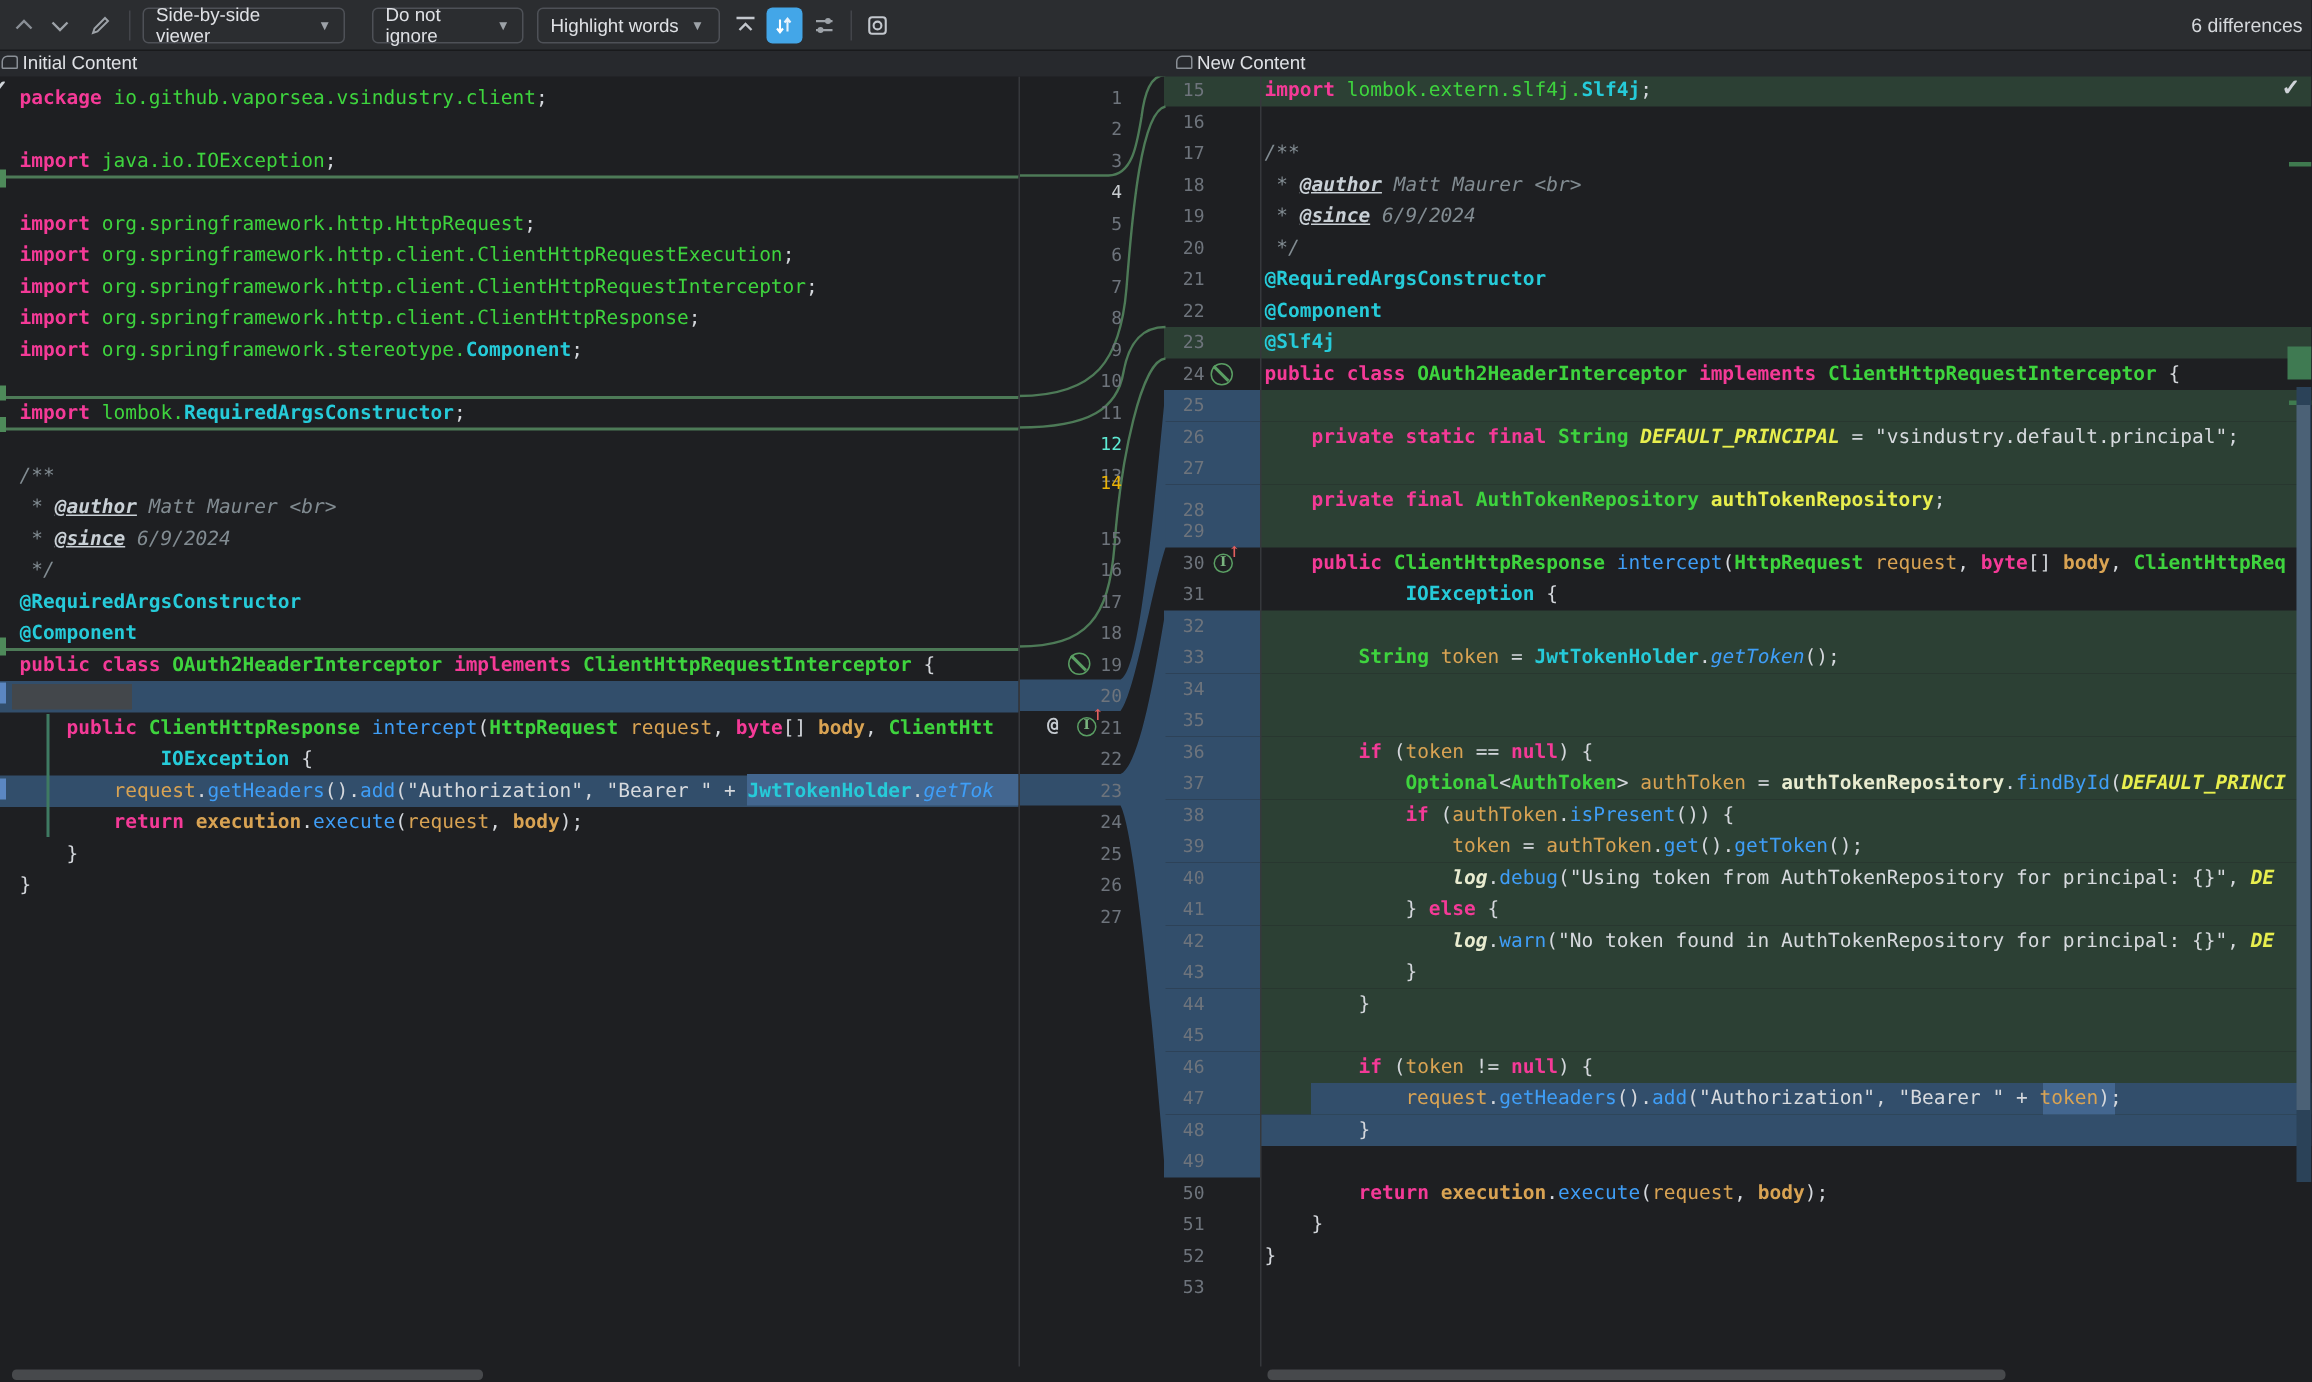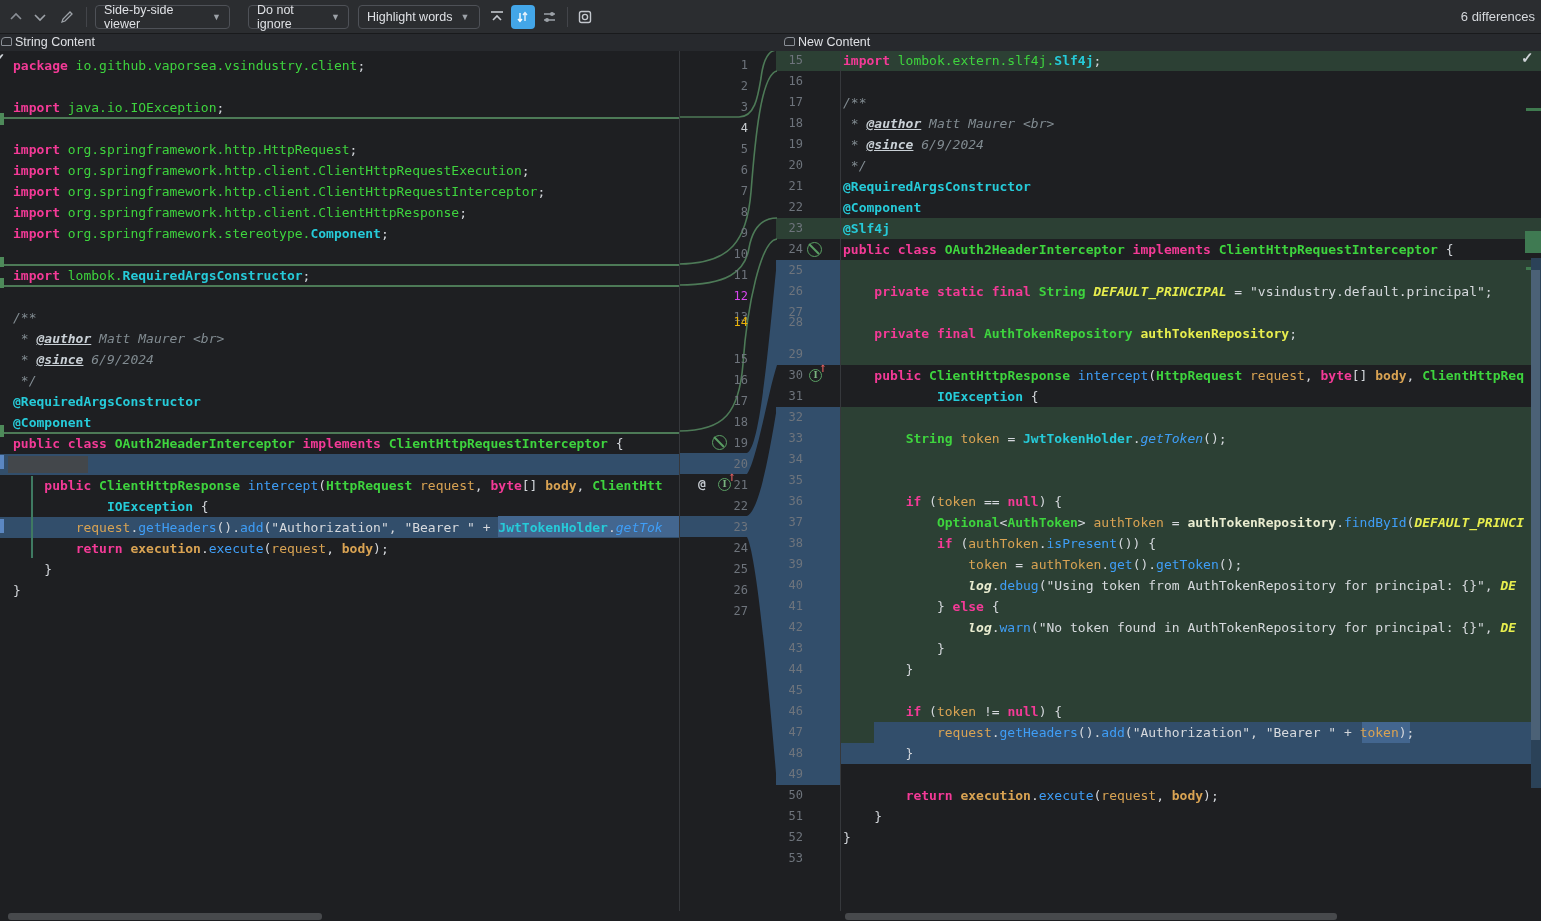--- a/index.html
+++ b/index.html
@@ -139,21 +139,21 @@
         <rect x="2.5" y="2.5" width="11" height="11" rx="2" stroke="#c3c7cd" stroke-width="1.4" fill="none"></rect>
         <circle cx="8" cy="8" r="2.6" stroke="#c3c7cd" stroke-width="1.4" fill="none"></circle>
       </svg>
     </div>
 
     <div id="diff-count">6 differences</div>
   </div>
 
   <div id="headers">
     <div class="pane-header" style="left:1px">
-      <span class="hdr-icon"></span><span>String Content</span>
+      <span class="hdr-icon"></span><span>Initial Content</span>
     </div>
     <div class="pane-header" style="left:784px">
       <span class="hdr-icon"></span><span>New Content</span>
     </div>
   </div>
 
   <div id="bg-layer">
       <div class="bg-rect" style="left:0;top:454px;width:679px;height:21px;background:#324e6b"></div>
       <div class="bg-rect" style="left:0;top:517px;width:679px;height:21px;background:#324e6b"></div>
       <div class="ins-line" style="left:0;top:117px;width:679px"></div>
@@ -237,21 +237,21 @@
       <div class="lnum" style="left:699px;top:181px;width:49px;color:#6e747c">7</div>
       <div class="code-line" style="left:13px;top:202px;width:666px;overflow:hidden"><span class="k">import</span><span class="g"> org.springframework.http.client.ClientHttpResponse</span><span class="x">;</span></div>
       <div class="lnum" style="left:699px;top:202px;width:49px;color:#6e747c">8</div>
       <div class="code-line" style="left:13px;top:223px;width:666px;overflow:hidden"><span class="k">import</span><span class="g"> org.springframework.stereotype.</span><span class="a">Component</span><span class="x">;</span></div>
       <div class="lnum" style="left:699px;top:223px;width:49px;color:#6e747c">9</div>
       <div class="code-line" style="left:13px;top:244px;width:666px;overflow:hidden"></div>
       <div class="lnum" style="left:699px;top:244px;width:49px;color:#6e747c">10</div>
       <div class="code-line" style="left:13px;top:265px;width:666px;overflow:hidden"><span class="k">import</span><span class="g"> lombok.</span><span class="a">RequiredArgsConstructor</span><span class="x">;</span></div>
       <div class="lnum" style="left:699px;top:265px;width:49px;color:#6e747c">11</div>
       <div class="code-line" style="left:13px;top:286px;width:666px;overflow:hidden"></div>
-      <div class="lnum" style="left:699px;top:286px;width:49px;color:#d946ef">12</div>
+      <div class="lnum" style="left:699px;top:286px;width:49px;color:#5eead4">12</div>
       <div class="code-line" style="left:13px;top:307px;width:666px;overflow:hidden"><span class="d">/**</span></div>
       <div class="lnum" style="left:699px;top:307px;width:49px;color:#6e747c">13</div>
       <div class="code-line" style="left:13px;top:328px;width:666px;overflow:hidden"><span class="d"> * </span><span class="dt">@author</span><span class="d"> Matt Maurer &lt;br&gt;</span></div>
       <div class="lnum" style="left:699px;top:312px;width:49px;color:#eab308">14</div>
       <div class="code-line" style="left:13px;top:349px;width:666px;overflow:hidden"><span class="d"> * </span><span class="dt">@since</span><span class="d"> 6/9/2024</span></div>
       <div class="lnum" style="left:699px;top:349px;width:49px;color:#6e747c">15</div>
       <div class="code-line" style="left:13px;top:370px;width:666px;overflow:hidden"><span class="d"> */</span></div>
       <div class="lnum" style="left:699px;top:370px;width:49px;color:#6e747c">16</div>
       <div class="code-line" style="left:13px;top:391px;width:666px;overflow:hidden"><span class="a">@RequiredArgsConstructor</span></div>
       <div class="lnum" style="left:699px;top:391px;width:49px;color:#6e747c">17</div>
@@ -295,21 +295,21 @@
       <div class="lnum" style="left:776px;top:218px;width:27px">23</div>
       <div class="code-line" style="left:843px;top:239px;width:698px;overflow:hidden"><span class="k">public class </span><span class="t">OAuth2HeaderInterceptor</span><span class="k"> implements </span><span class="t">ClientHttpRequestInterceptor</span><span class="x"> {</span></div>
       <div class="lnum" style="left:776px;top:239px;width:27px">24</div>
       <div class="code-line" style="left:843px;top:260px;width:698px;overflow:hidden"></div>
       <div class="lnum" style="left:776px;top:260px;width:27px">25</div>
       <div class="code-line" style="left:843px;top:281px;width:698px;overflow:hidden"><span class="x">    </span><span class="k">private static final </span><span class="t">String </span><span class="sf">DEFAULT_PRINCIPAL</span><span class="x"> = </span><span class="s">"vsindustry.default.principal"</span><span class="x">;</span></div>
       <div class="lnum" style="left:776px;top:281px;width:27px">26</div>
       <div class="code-line" style="left:843px;top:302px;width:698px;overflow:hidden"></div>
       <div class="lnum" style="left:776px;top:302px;width:27px">27</div>
       <div class="code-line" style="left:843px;top:323px;width:698px;overflow:hidden"><span class="x">    </span><span class="k">private final </span><span class="t">AuthTokenRepository </span><span class="f">authTokenRepository</span><span class="x">;</span></div>
-      <div class="lnum" style="left:776px;top:312px;width:27px">28</div>
+      <div class="lnum" style="left:776px;top:330px;width:27px">28</div>
       <div class="code-line" style="left:843px;top:344px;width:698px;overflow:hidden"></div>
       <div class="lnum" style="left:776px;top:344px;width:27px">29</div>
       <div class="code-line" style="left:843px;top:365px;width:698px;overflow:hidden"><span class="x">    </span><span class="k">public </span><span class="t">ClientHttpResponse </span><span class="m">intercept</span><span class="x">(</span><span class="t">HttpRequest </span><span class="p">request</span><span class="x">, </span><span class="k">byte</span><span class="x">[] </span><span class="bp">body</span><span class="x">, </span><span class="t">ClientHttpReq</span></div>
       <div class="lnum" style="left:776px;top:365px;width:27px">30</div>
       <div class="code-line" style="left:843px;top:386px;width:698px;overflow:hidden"><span class="x">            </span><span class="c">IOException</span><span class="x"> {</span></div>
       <div class="lnum" style="left:776px;top:386px;width:27px">31</div>
       <div class="code-line" style="left:843px;top:407px;width:698px;overflow:hidden"><span class="x">        </span></div>
       <div class="lnum" style="left:776px;top:407px;width:27px">32</div>
       <div class="code-line" style="left:843px;top:428px;width:698px;overflow:hidden"><span class="x">        </span><span class="t">String </span><span class="p">token</span><span class="x"> = </span><span class="c">JwtTokenHolder</span><span class="x">.</span><span class="sm">getToken</span><span class="x">();</span></div>
       <div class="lnum" style="left:776px;top:428px;width:27px">33</div>

